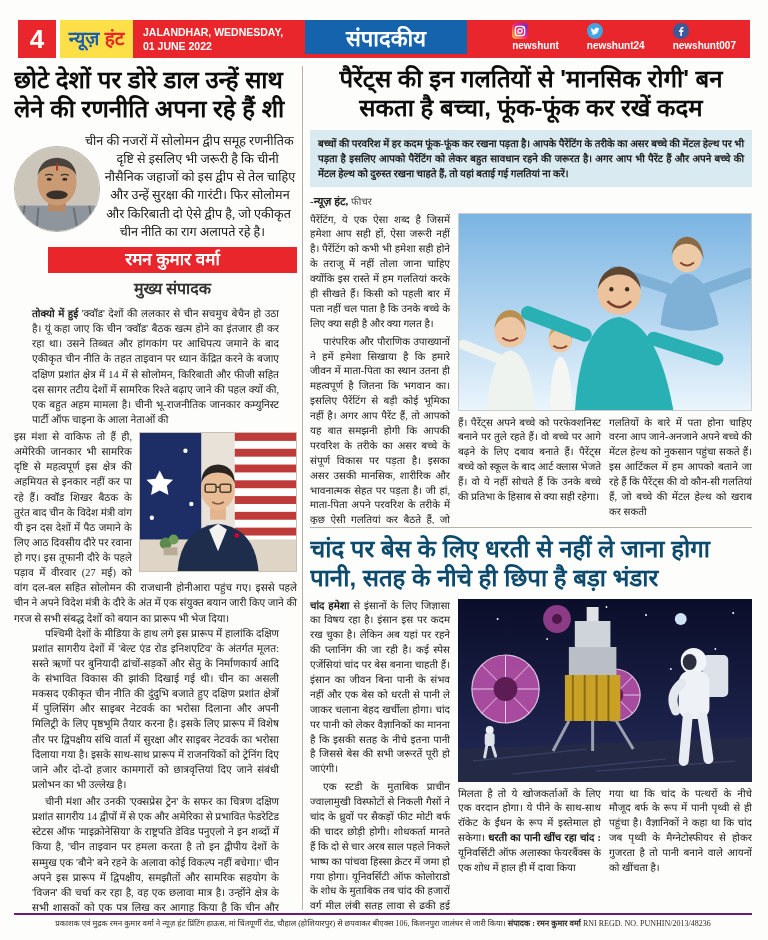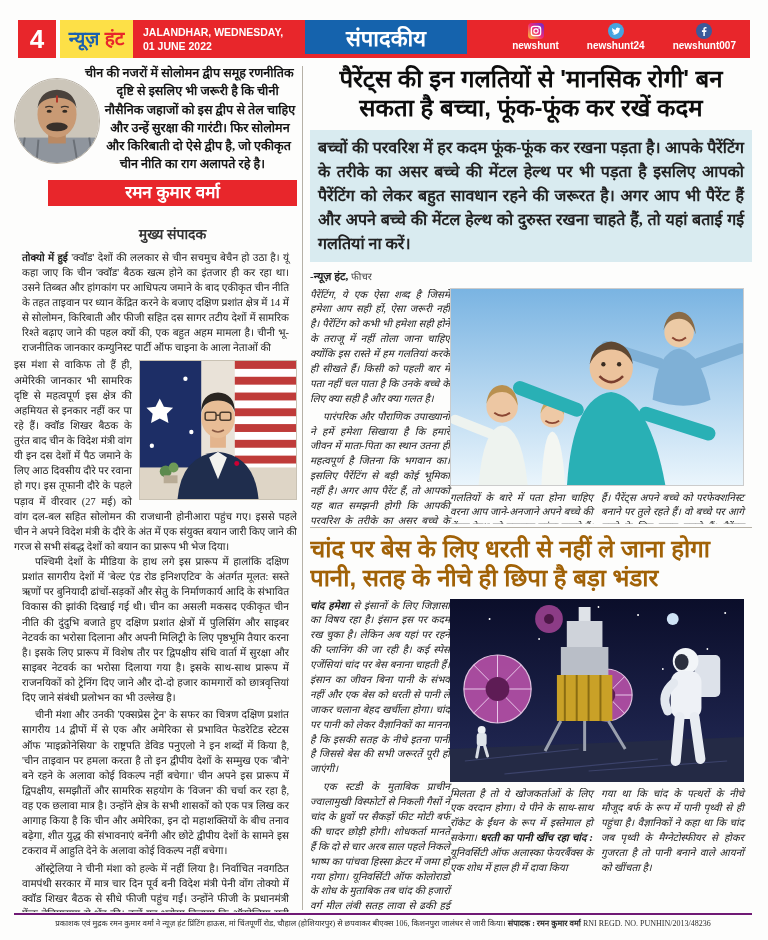--- a/index.html
+++ b/index.html
@@ -9,66 +9,66 @@
   .h-num{position:absolute;left:18px;top:20px;width:38px;height:38px;background:#e8262b;color:#fff;
          font:bold 26px/38px "Liberation Sans",sans-serif;text-align:center;}
   .h-logo{position:absolute;left:60px;top:20px;width:73px;height:38px;background:#fde047;text-align:center;
           font:bold 19px/38px "Liberation Sans",sans-serif;white-space:nowrap;}
   .h-logo .w1{color:#1a5fae;} .h-logo .w2{color:#e8262b;}
   .h-band{position:absolute;left:133px;top:20px;width:617px;height:38px;background:#e8262b;}
   .h-date{position:absolute;left:10px;top:5px;color:#fff;font:bold 10.5px/14px "Liberation Sans",sans-serif;}
   .h-sec{position:absolute;left:172px;top:0;width:162px;height:34px;background:#1563ad;color:#fff;
          text-align:center;font:bold 22px/38px "Liberation Sans",sans-serif;}
   .h-social{position:absolute;right:14px;top:3px;display:flex;gap:28px;}
-  .soc{display:flex;flex-direction:column;align-items:center;}
+  .soc{display:flex;flex-direction:column;align-items:flex-start;}
   .soc svg{width:16px;height:16px;display:block;}
   .soc span{color:#fff;font:bold 10px/13px "Liberation Sans",sans-serif;}
   
   .vdiv{position:absolute;left:302px;top:66px;width:1px;height:844px;background:#b6b1a7;}
   .hdiv{position:absolute;left:310px;top:527px;width:442px;height:1px;background:#b6b1a7;}
   
   .art-left{position:absolute;left:14px;top:64px;width:283px;height:848px;overflow:hidden;}
   .left-hl{font:bold 24px/1.2 "Liberation Sans",sans-serif;color:#0d0d0d;margin:2px 0 8px;}
   .author-photo{float:left;width:86px;height:86px;border-radius:50%;overflow:hidden;margin:14px 10px 2px 0;
                 shape-outside:circle(46px at 43px 57px);border:1px solid #b9b2a6;box-sizing:border-box;}
   .author-photo svg{display:block;width:100%;height:100%;}
-  .lead{font-weight:700;font-size:12.6px;line-height:1.45;text-align:center;color:#161616;}
+  .lead{font-weight:400;font-size:12.6px;line-height:1.45;text-align:center;color:#161616;}
   .author-band{background:#e8262b;margin-left:34px;margin-top:6px;padding:3px 3px;color:#fff;
                font:bold 17px/20px "Liberation Sans",sans-serif;text-align:center;}
-  .author-title{margin-left:34px;text-align:center;font-size:14px;font-weight:600;color:#333;padding-top:18px;}
+  .author-title{margin-left:34px;text-align:center;font-size:16px;font-weight:600;color:#333;padding-top:4px;}
   .clear{clear:both;}
   .lbody{font-size:10.3px;line-height:1.47;text-align:justify;color:#1b1b1b;margin-top:7px;}
-  .lbody p{margin:0 8px 2px;text-indent:13px;}
+  .lbody p{margin:0 18px 2px;text-indent:13px;}
   .lbody p.noindent{text-indent:0;}
   .leadin{font-weight:bold;}
   .kishida{float:right;width:158px;height:140px;margin:3px 0 4px 7px;border:1px solid #c9c2b4;
            box-sizing:border-box;overflow:hidden;}
   .kishida svg{display:block;width:100%;height:100%;}
   
-  .cols{display:flex;gap:0;font-style:italic;}
+  .cols{display:flex;gap:8px;}
   .colL{width:140px;flex:none;}
   .colR{width:294px;flex:none;}
   .coltext{font-size:10.2px;line-height:1.46;text-align:justify;color:#1b1b1b;}
   .coltext p{margin:0 0 3px;}
   .indent{text-indent:13px;}
   .subcols{display:flex;gap:8px;}
   .subcol{width:143px;flex:none;}
   .subhd{font-weight:bold;}
   
   .art-parent{position:absolute;left:310px;top:60px;width:442px;height:464px;overflow:hidden;}
   .par-hl{font:bold 24px/1.22 "Liberation Sans",sans-serif;text-align:center;color:#0d0d0d;margin:4px 0 7px;}
-  .intro-box{background:#d9ebf0;padding:6px 8px;font-weight:600;font-size:16px;line-height:1.5;
+  .intro-box{background:#d9ebf0;padding:6px 8px;font-weight:600;font-size:10px;line-height:1.5;
              text-align:justify;color:#222;}
   .byline{margin:6px 0 5px;font-weight:bold;font-size:11px;color:#222;}
   .byline .role{font-weight:normal;color:#444;font-size:10px;}
   .family{width:294px;height:198px;margin-bottom:5px;border:1px solid #ccc;box-sizing:border-box;overflow:hidden;}
   .family svg,.moonphoto svg{display:block;width:100%;height:100%;}
   
   .art-moon{position:absolute;left:310px;top:532px;width:442px;height:378px;overflow:hidden;}
-  .moon-hl{font:bold 24px/1.22 "Liberation Sans",sans-serif;color:#a16207;margin:2px 0 6px;}
+  .moon-hl{font:bold 24px/1.22 "Liberation Sans",sans-serif;color:#0c4a6e;margin:2px 0 6px;}
   .moon-intro{font-weight:600;font-size:11.8px;line-height:1.45;text-align:justify;color:#222;margin-bottom:4px;}
   .moonphoto{width:294px;height:183px;margin-bottom:5px;overflow:hidden;}
   
   .footer{position:absolute;left:14px;top:913px;width:738px;border-top:2px solid #701a75;padding-top:3px;
           font-size:8px;line-height:1.5;text-align:center;color:#2a2a2a;}
   .footer b{font-weight:bold;}
 </style>
 </head>
 <body>
 
@@ -119,20 +119,21 @@
           </span>
         <span>newshunt007</span>
       </div>
     </div>
   </div>
 
   <div class="vdiv"></div>
   <div class="hdiv"></div>
 
   <div class="art-left">
+    <div class="left-hl">छोटे देशों पर डोरे डाल उन्हें साथ लेने की रणनीति अपना रहे हैं शी</div>
     <div>
       <div class="author-photo">
         <svg viewBox="0 0 86 86" preserveAspectRatio="none">
           <rect width="86" height="86" fill="#ccc6ba"></rect>
           <rect y="60" width="86" height="26" fill="#8f959d"></rect>
           <path d="M10 60 L6 86 M24 62 L22 86 M60 62 L64 86 M76 60 L80 86" stroke="#6b7077" stroke-width="2"></path>
           <rect x="34" y="50" width="18" height="16" fill="#b98963"></rect>
           <ellipse cx="43" cy="36" rx="20" ry="24" fill="#c99a74"></ellipse>
           <path d="M23 30 Q25 12 43 11 Q61 12 63 30 Q60 20 43 19 Q26 20 23 30 Z" fill="#4a423c"></path>
           <path d="M43 17 L43 24" stroke="#b23327" stroke-width="2"></path>
@@ -229,24 +230,24 @@
             <path d="M118 198 Q124 108 163 104 Q202 110 218 198Z" fill="#29b0b5"></path>
             <circle cx="163" cy="80" r="22" fill="#ecc39c"></circle>
             <path d="M141 76 Q144 55 163 53 Q182 55 185 76 Q178 61 163 61 Q148 61 141 76Z" fill="#5f4731"></path>
             <path d="M151 88 Q163 100 175 88" stroke="#7a3e2e" stroke-width="2.6" fill="none"></path>
             <circle cx="155" cy="76" r="2.2" fill="#3a2d22"></circle>
               <circle cx="171" cy="76" r="2.2" fill="#3a2d22"></circle>
           </svg>
         </div>
         <div class="subcols">
           <div class="subcol coltext">
-              <p>गलतियों के बारे में पता होना चाहिए वरना आप जाने-अनजाने अपने बच्चे की मेंटल हेल्थ को नुकसान पहुंचा सकते हैं। इस आर्टिकल में हम आपको बताने जा रहे हैं कि पैरेंट्स की वो कौन-सी गलतियां हैं, जो बच्चे की मेंटल हेल्थ को खराब कर सकती</p>
+              <p>हैं। पैरेंट्स अपने बच्चे को परफेक्शनिस्ट बनाने पर तुले रहते हैं। वो बच्चे पर आगे बढ़ने के लिए दबाव बनाते हैं। पैरेंट्स बच्चे को स्कूल के बाद आर्ट क्लास भेजते हैं। वो ये नहीं सोचते हैं कि उनके बच्चे की प्रतिभा के हिसाब से क्या सही रहेगा।</p>
             </div>
           <div class="subcol coltext">
-              <p>हैं। पैरेंट्स अपने बच्चे को परफेक्शनिस्ट बनाने पर तुले रहते हैं। वो बच्चे पर आगे बढ़ने के लिए दबाव बनाते हैं। पैरेंट्स बच्चे को स्कूल के बाद आर्ट क्लास भेजते हैं। वो ये नहीं सोचते हैं कि उनके बच्चे की प्रतिभा के हिसाब से क्या सही रहेगा।</p>
+              <p>गलतियों के बारे में पता होना चाहिए वरना आप जाने-अनजाने अपने बच्चे की मेंटल हेल्थ को नुकसान पहुंचा सकते हैं। इस आर्टिकल में हम आपको बताने जा रहे हैं कि पैरेंट्स की वो कौन-सी गलतियां हैं, जो बच्चे की मेंटल हेल्थ को खराब कर सकती</p>
             </div>
         </div>
       </div>
     </div>
   </div>
 
   <div class="art-moon">
     <div class="moon-hl">चांद पर बेस के लिए धरती से नहीं ले जाना होगा पानी, सतह के नीचे ही छिपा है बड़ा भंडार</div>
     <div class="cols">
       <div class="colL coltext">

